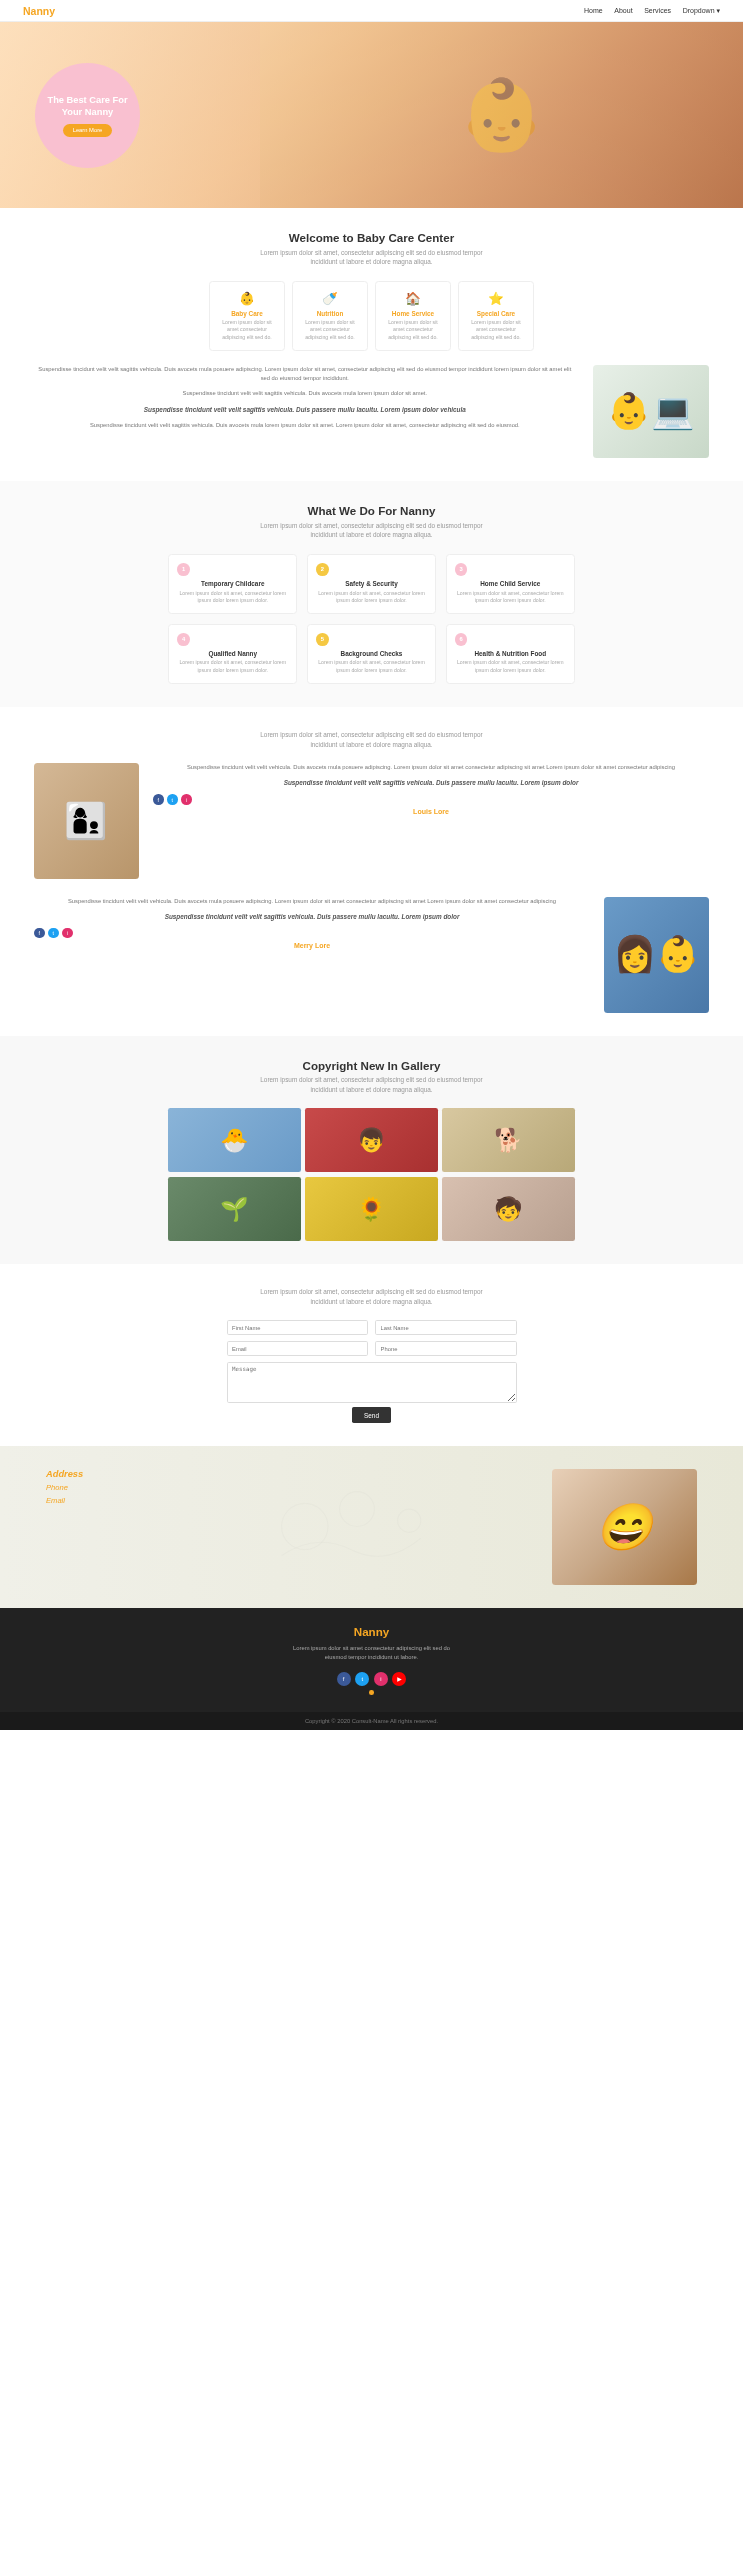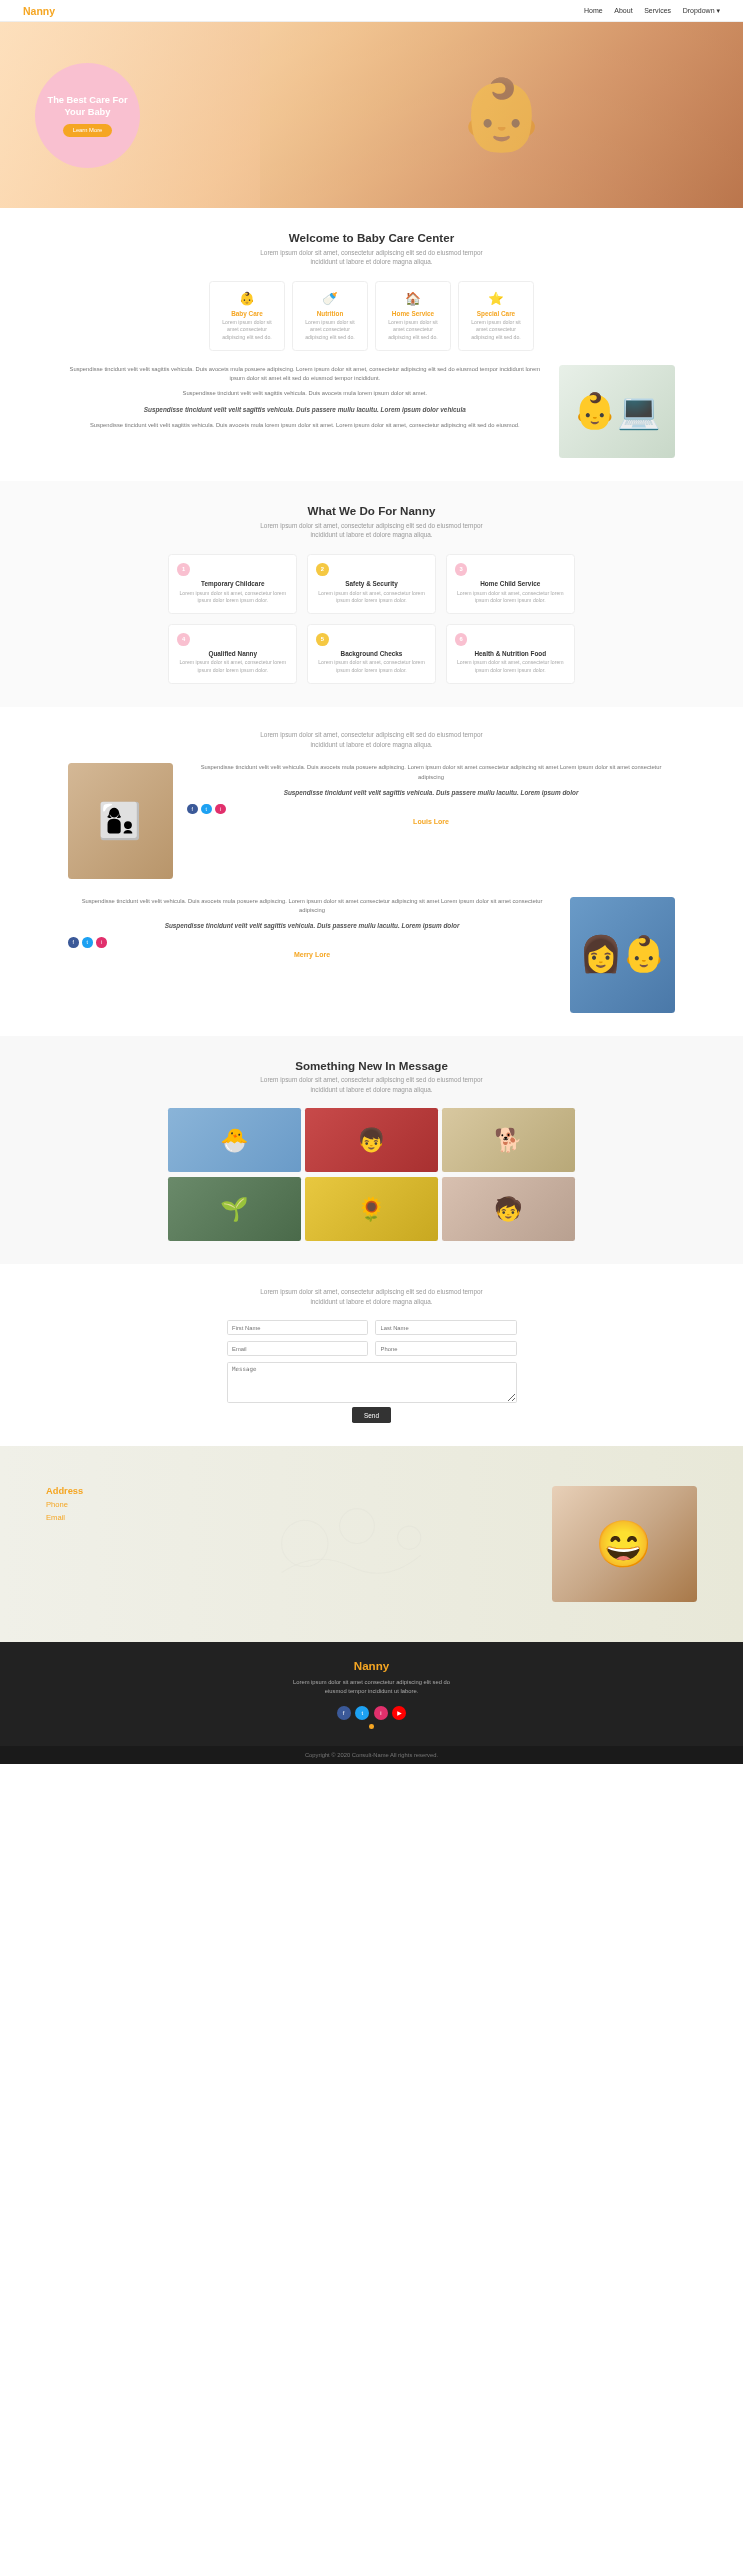--- a/index.html
+++ b/index.html
@@ -38,21 +38,21 @@
       display: flex; flex-direction: column; align-items: center; justify-content: center;
       padding: 11.6px; text-align: center;
     }
     .hero-bubble h2 { font-size: 9.3px; color: #fff; font-weight: bold; line-height: 1.3; margin-bottom: 5.8px; }
     .hero-btn {
       background: #f5a623; color: #fff; border: none; padding: 3.5px 9.3px;
       border-radius: 7px; font-size: 5.8px; cursor: pointer;
     }
 
     
-    section { padding: 23px 68px; }
+    section { padding: 23px 34px; }
     .section-center { text-align: center; }
     .section-title { font-size: 11.6px; font-weight: bold; color: #333; margin-bottom: 3.5px; }
     .section-subtitle { font-size: 6.4px; color: #999; margin-bottom: 14px; line-height: 1.5; max-width: 232px; margin-left: auto; margin-right: auto; }
 
     
     .welcome-cards { display: flex; gap: 7px; justify-content: center; margin-bottom: 14px; }
     .welcome-card {
       border: 0.6px solid #eee; border-radius: 3.5px; padding: 9.3px 7px;
       width: 76px; text-align: center;
     }
@@ -132,23 +132,23 @@
     }
     .form-field textarea { min-height: 41px; }
     .submit-btn {
       background: #333; color: #fff; border: none; padding: 4.1px 11.6px;
       border-radius: 1.7px; font-size: 6.4px; cursor: pointer; margin-top: 4.6px;
     }
 
     
     .contact-bar {
       background: linear-gradient(to right, #f0f0e8 0%, #e8e8d8 100%);
-      padding: 40px 46px;
+      padding: 23px 46px;
       display: flex; gap: 0;
-      position: relative; overflow: hidden;
+      position: relative; overflow: hidden; font-style: italic;
     }
     .contact-bar-info { width: 116px; z-index: 2; }
     .contact-bar-info h3 { color: #f5a623; font-size: 9.3px; font-weight: bold; margin-bottom: 4.6px; }
     .contact-bar-info p { color: #f5a623; font-size: 7.6px; margin-bottom: 3.5px; }
     .contact-bar-doodle {
       flex: 1; display: flex; align-items: center; justify-content: center;
       font-size: 46px; opacity: 0.15;
     }
     .contact-bar-baby {
       width: 145px; height: 116px;
@@ -183,21 +183,21 @@
     <li><a href="#">Services</a></li>
     <li><a href="#">Dropdown ▾</a></li>
   </ul>
 </nav>
 
 <div class="hero">
   <div class="hero-bg"></div>
   <div class="hero-baby">👶</div>
   <div class="hero-content">
     <div class="hero-bubble">
-      <h2>The Best Care For Your Baby</h2>
+      <h2>The Best Care For Your Nanny</h2>
       <button class="hero-btn">Learn More</button>
     </div>
   </div>
 </div>
 
 <section class="section-center">
   <h2 class="section-title">Welcome to Baby Care Center</h2>
   <p class="section-subtitle">Lorem ipsum dolor sit amet, consectetur adipiscing elit sed do eiusmod tempor incididunt ut labore et dolore magna aliqua.</p>
 
   <div class="welcome-cards">
@@ -301,21 +301,21 @@
           <div class="social-dot tw">t</div>
           <div class="social-dot ig">i</div>
         </div>
         <div class="parent-name">Merry Lore</div>
       </div>
     </div>
   </div>
 </section>
 
 <section class="gallery-section section-center">
-  <h2 class="section-title">Something New In Message</h2>
+  <h2 class="section-title">Copyright New In Gallery</h2>
   <p class="section-subtitle">Lorem ipsum dolor sit amet, consectetur adipiscing elit sed do eiusmod tempor incididunt ut labore et dolore magna aliqua.</p>
 
   <div class="gallery-grid">
     <div class="gallery-item gi1">🐣</div>
     <div class="gallery-item gi2">👦</div>
     <div class="gallery-item gi3">🐕</div>
     <div class="gallery-item gi4">🌱</div>
     <div class="gallery-item gi5">🌻</div>
     <div class="gallery-item gi6">🧒</div>
   </div>

